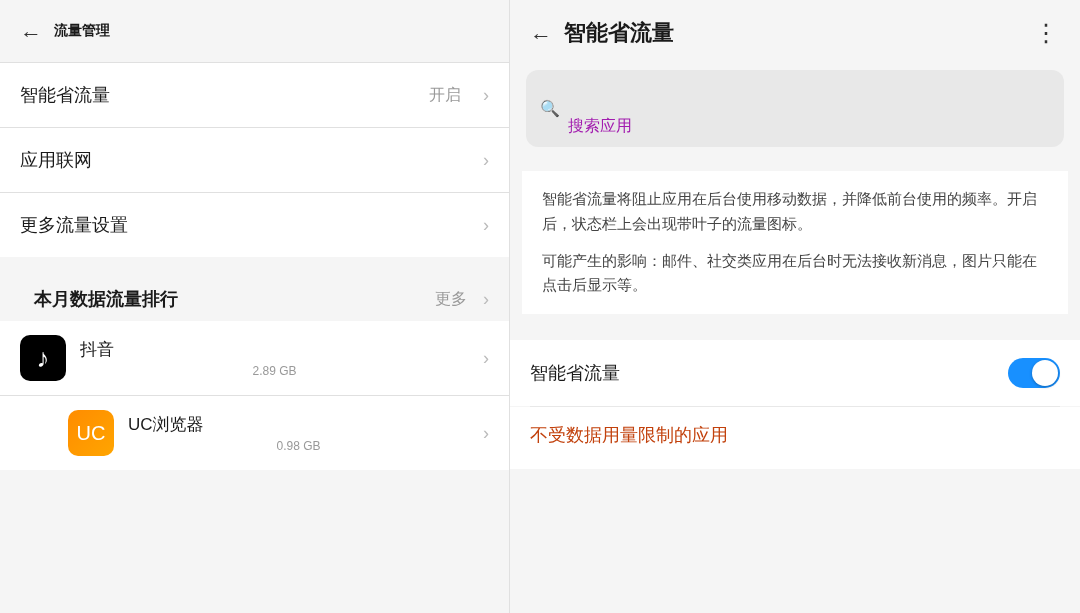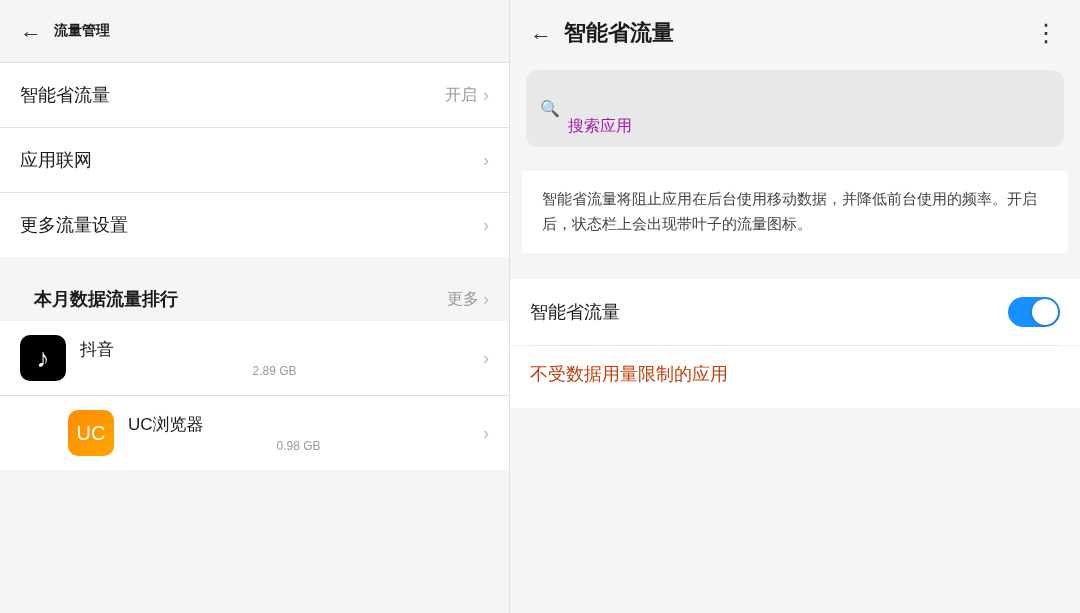--- a/index.html
+++ b/index.html
@@ -54,21 +54,21 @@
       background: #ffffff;
       cursor: pointer;
     }
     .menu-item-label {
       font-size: 18px;
       color: #1a1a1a;
     }
     .menu-item-right {
       display: flex;
       align-items: center;
-      gap: 6px;
+      gap: 22px;
       color: #999;
       font-size: 16px;
       margin-left: 36px;
     }
     .menu-item-value {
       color: #999;
       font-size: 16px;
     }
     .chevron {
       font-size: 18px;
@@ -89,21 +89,21 @@
     }
     .section-title {
       font-size: 18px;
       font-weight: 600;
       color: #1a1a1a;
       margin-left: 14px;
     }
     .section-more {
       display: flex;
       align-items: center;
-      gap: 4px;
+      gap: 16px;
       color: #999;
       font-size: 16px;
       cursor: pointer;
     }
 
     .app-item {
       display: flex;
       align-items: center;
       padding: 14px 20px;
       background: #ffffff;
@@ -341,20 +341,21 @@
     <span class="more-icon">⋮</span>
   </div>
 
   <div class="search-bar">
     <span class="search-icon">🔍</span>
     <span class="search-placeholder">搜索应用</span>
   </div>
 
   <div class="description-block">
     <p class="description-text">智能省流量将阻止应用在后台使用移动数据，并降低前台使用的频率。开启后，状态栏上会出现带叶子的流量图标。</p>
+    <p class="description-text">可能产生的影响：邮件、社交类应用在后台时无法接收新消息，图片只能在点击后显示等。</p>
   </div>
 
   <div class="right-section-gap"></div>
 
   <div class="toggle-row">
     <span class="toggle-label">智能省流量</span>
     <div class="toggle-switch">
       <div class="toggle-knob"></div>
     </div>
   </div>

